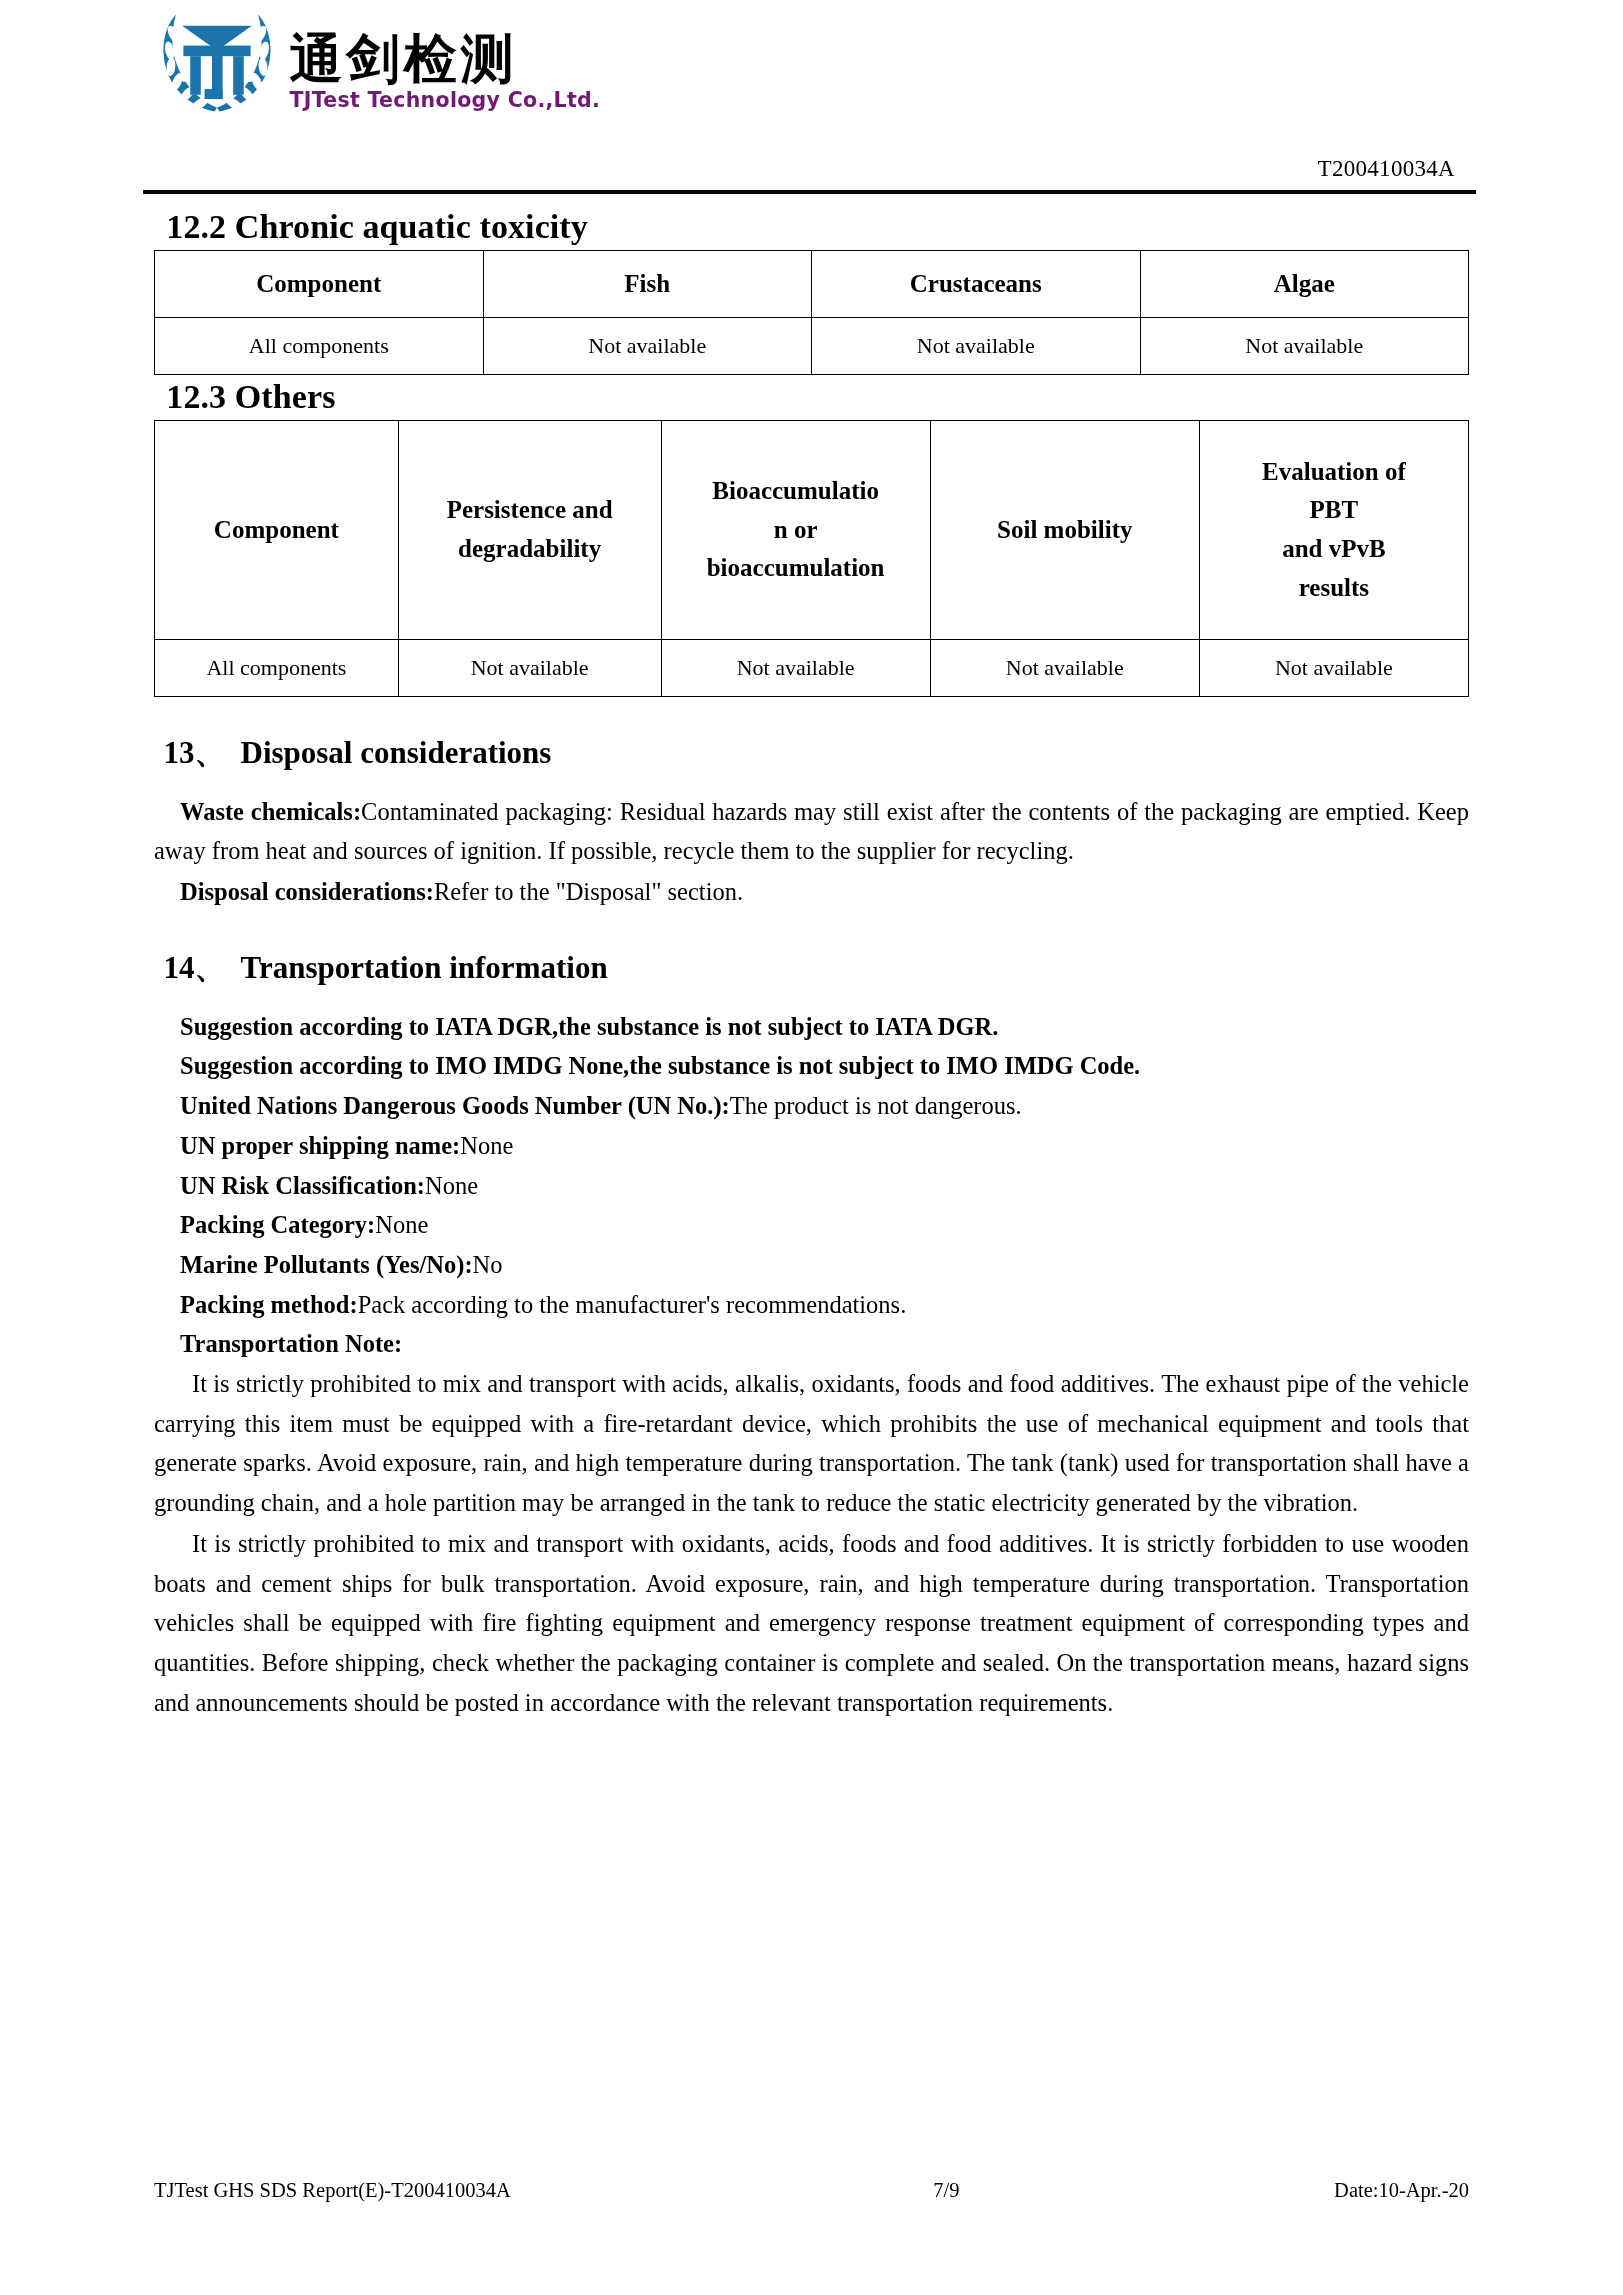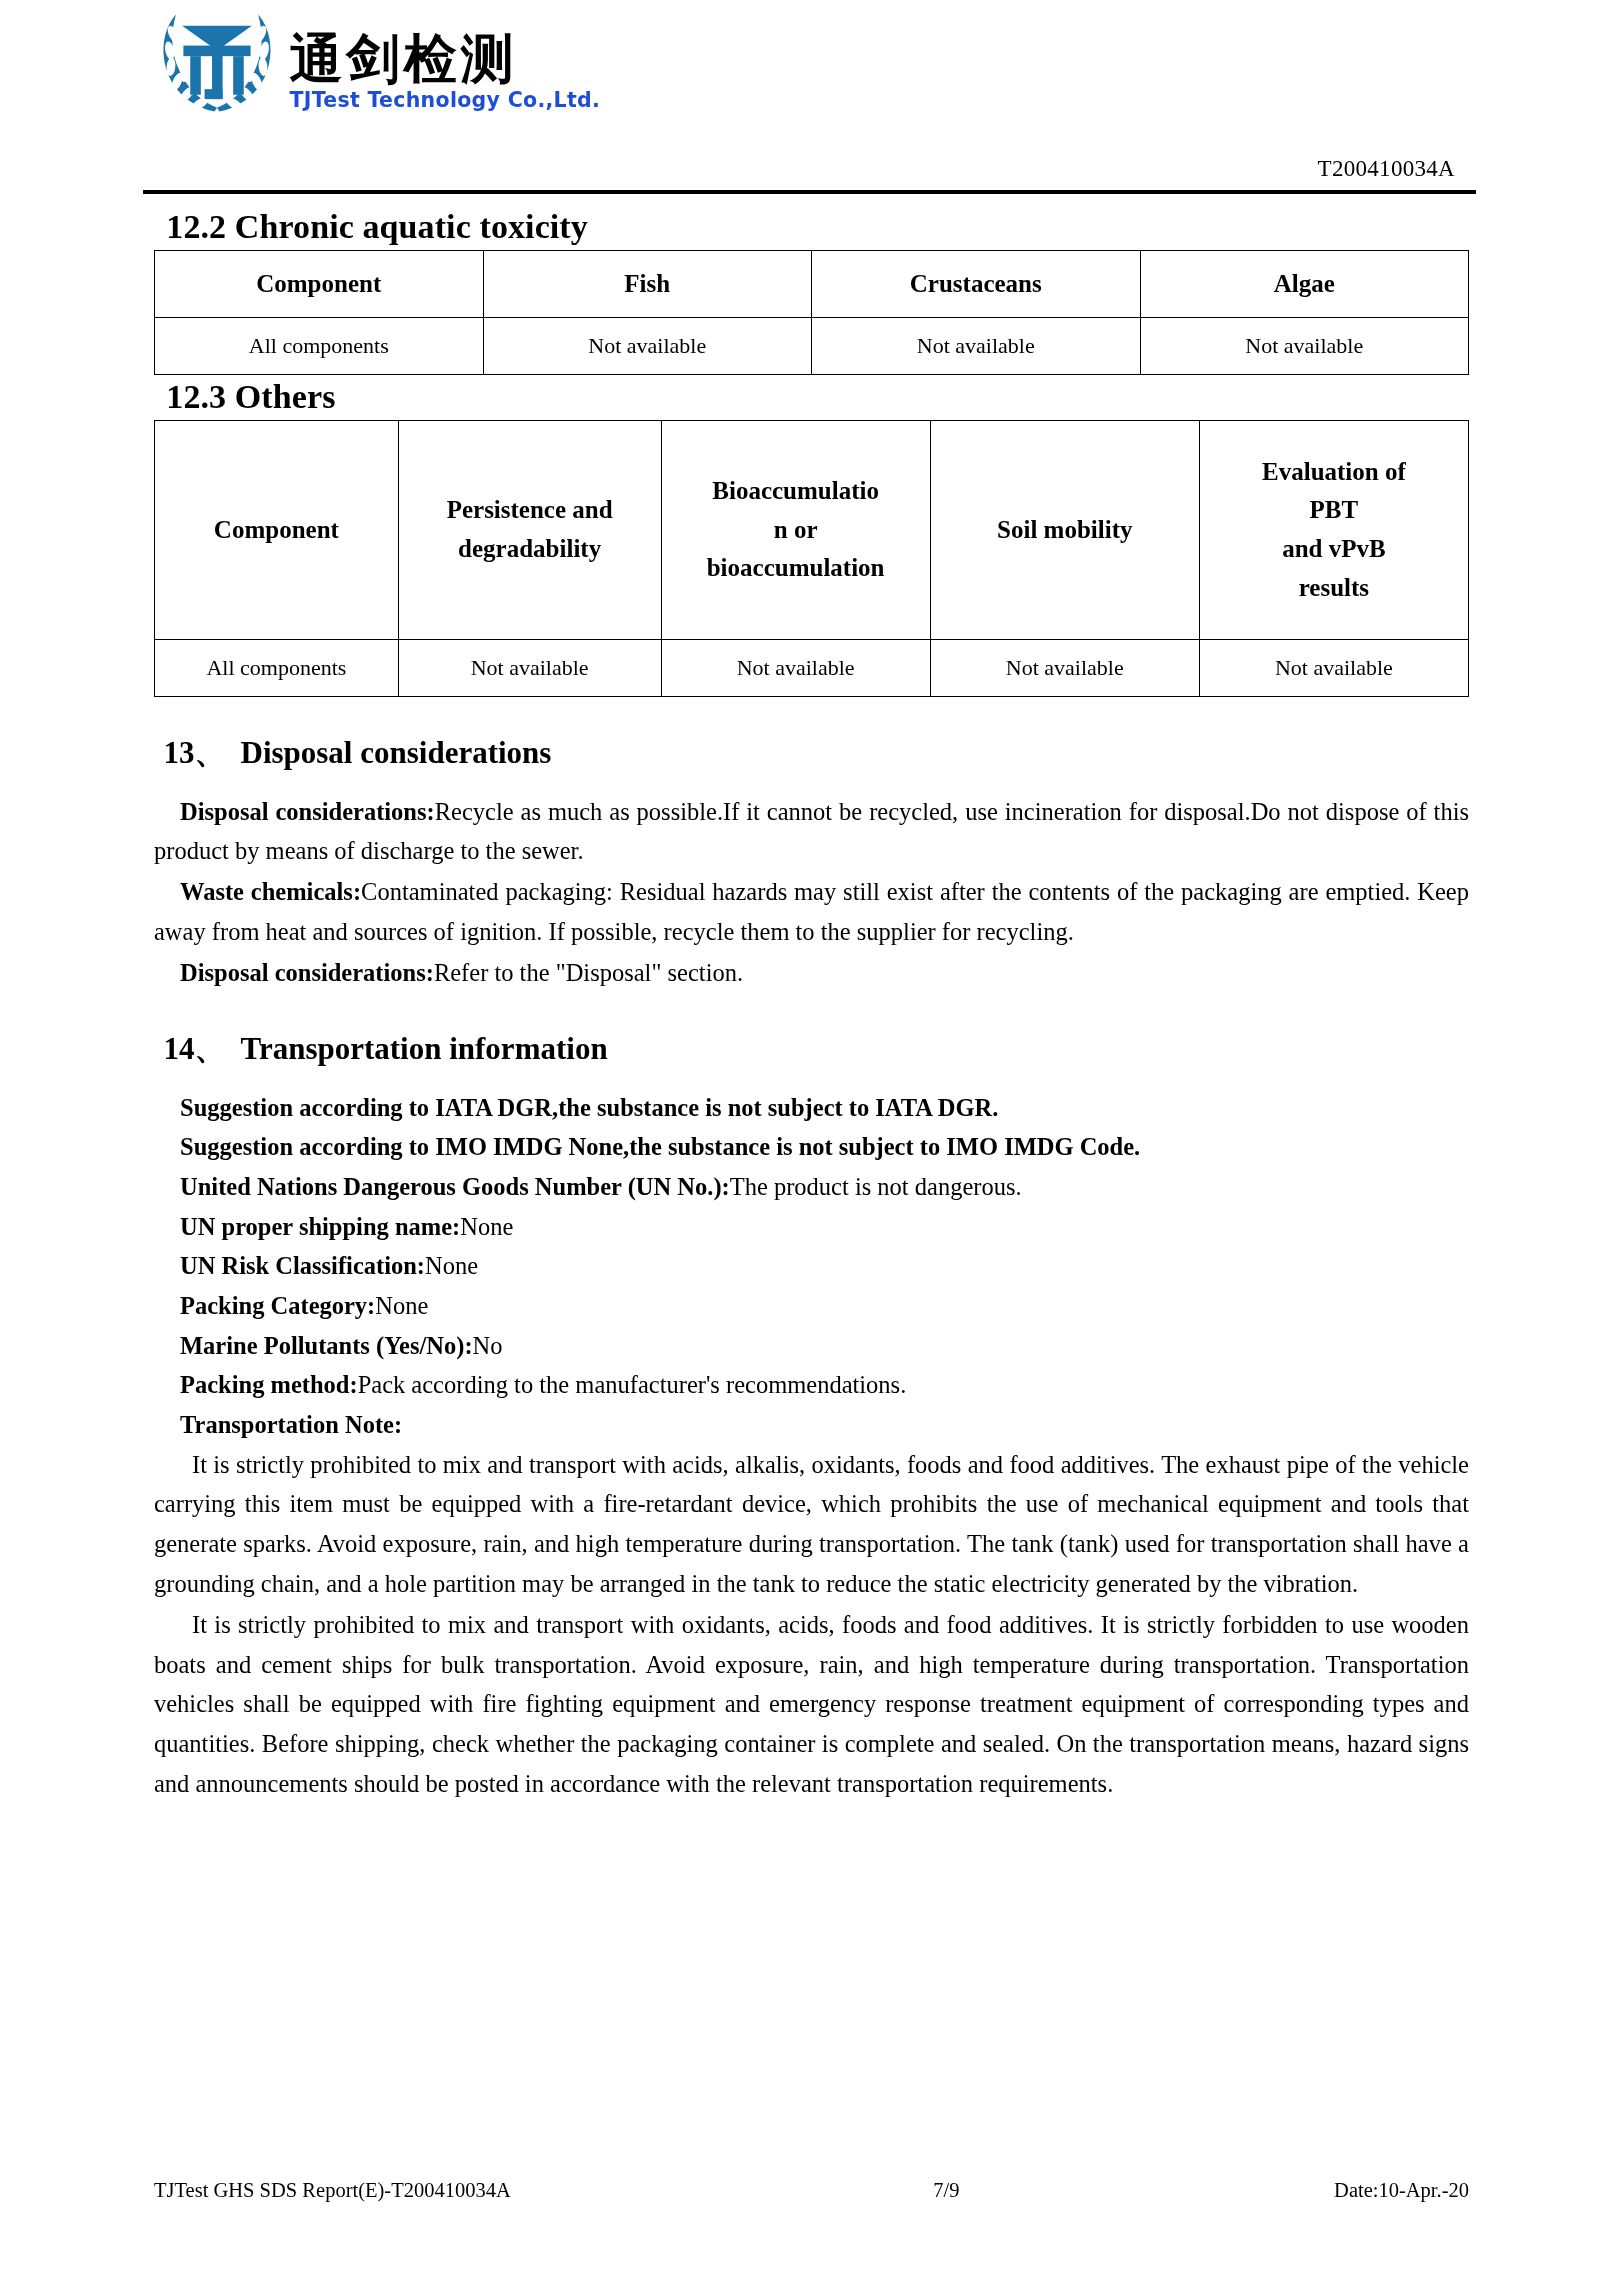--- a/index.html
+++ b/index.html
@@ -53,21 +53,21 @@
     font-size: 53px;
     line-height: 0.96;
     letter-spacing: 4.1px;
     color: #000000;
   }
   .logo-en {
     font-family: "DejaVu Sans", sans-serif;
     font-weight: 700;
     font-size: 20.5px;
     letter-spacing: 0.3px;
-    color: #1d4ed8;
+    color: #701a75;
     margin-top: 2.7px;
   }
   .report-no {
     position: absolute;
     right: 14px;
     bottom: 23px;
     font-size: 23px;
     letter-spacing: 0.3px;
   }
   .header-rule {
@@ -271,23 +271,20 @@
           <td class="cell">Not available</td>
         </tr>
       </tbody>
     </table>
 
     <div class="section-head">
       <span class="num">13、</span><span class="gap"></span><span>Disposal considerations</span>
     </div>
 
     <p class="body indent-s">
-      <b class="lbl">Disposal considerations:</b><span>Recycle as much as possible.If it cannot be recycled, use incineration for disposal.Do not dispose of this product by means of discharge to the sewer.</span>
-    </p>
-    <p class="body indent-s">
       <b class="lbl">Waste chemicals:</b><span>Contaminated packaging: Residual hazards may still exist after the contents of the packaging are emptied. Keep away from heat and sources of ignition. If possible, recycle them to the supplier for recycling.</span>
     </p>
     <p class="body indent-s">
       <b class="lbl">Disposal considerations:</b><span>Refer to the "Disposal" section.</span>
     </p>
 
     <div class="section-head">
       <span class="num">14、</span><span class="gap"></span><span>Transportation information</span>
     </div>
 

